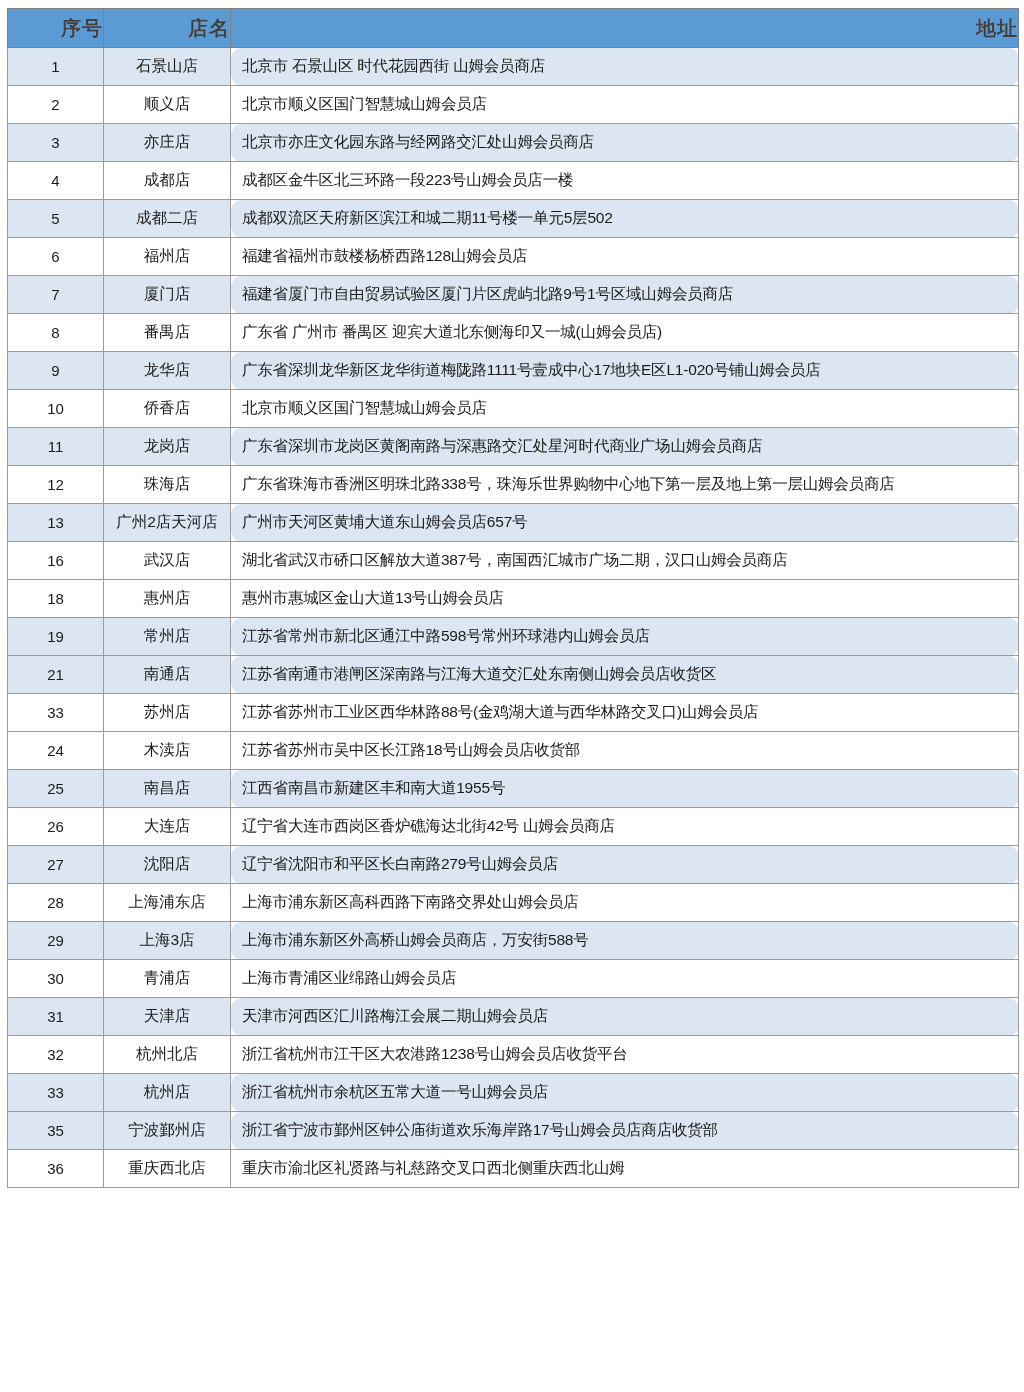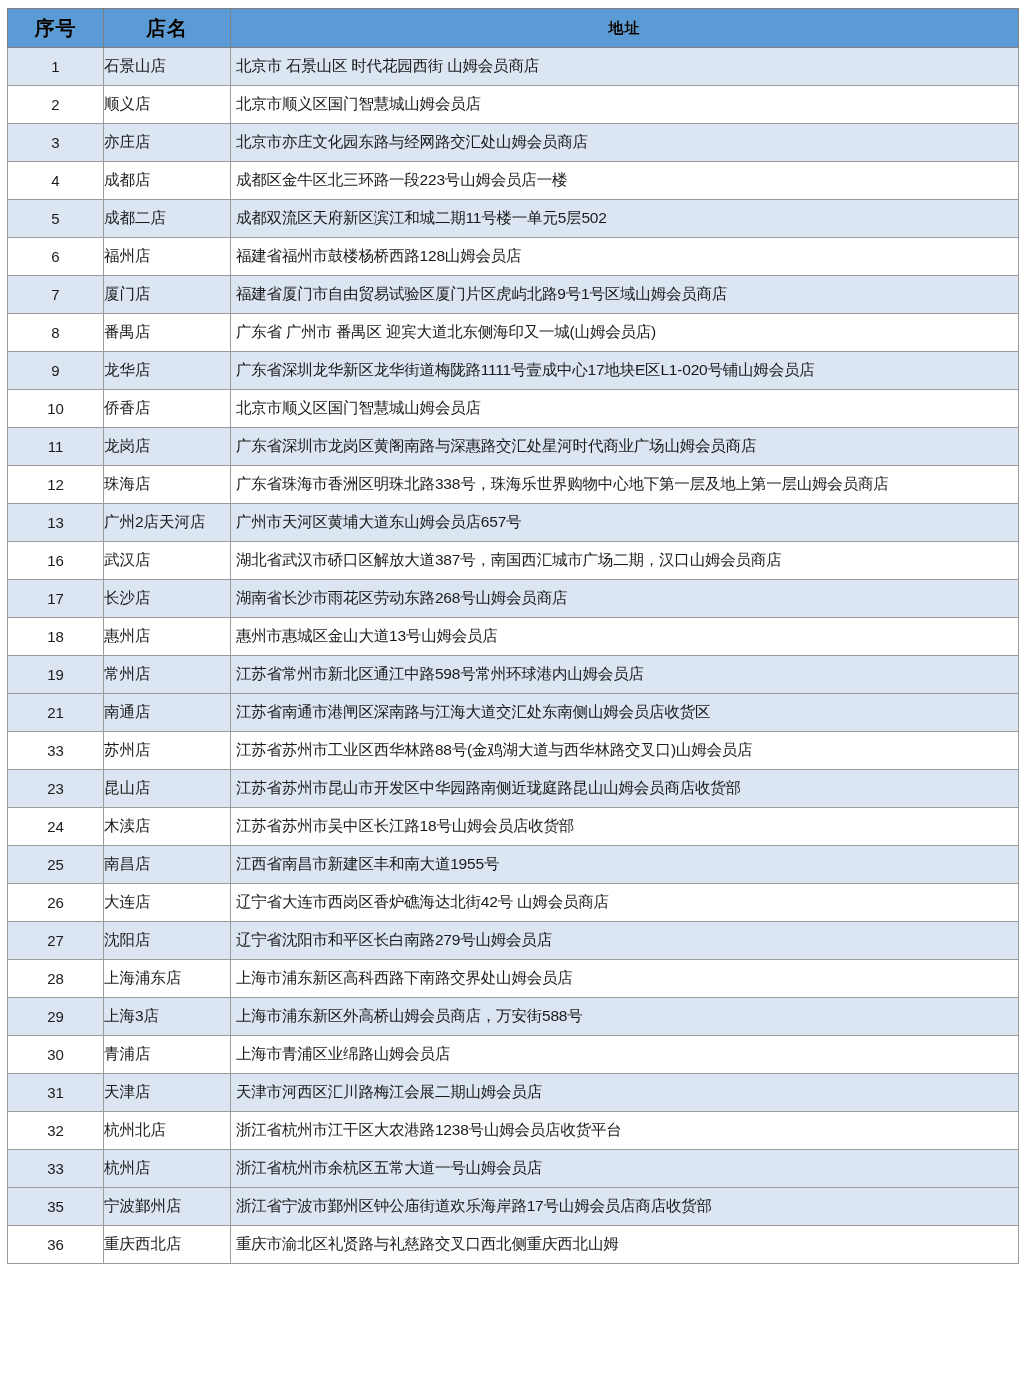--- a/index.html
+++ b/index.html
@@ -23,60 +23,61 @@
     table-layout: fixed;
     width: 1011px;
     border: 1px solid #808080;
   }
   table.store-table col.c-idx   { width: 96px; }
   table.store-table col.c-name  { width: 127px; }
   table.store-table col.c-addr  { width: 788px; }
 
   thead th {
     background: #5B9BD5;
-    color: #000000;
+    color: #404040;
     font-weight: bold;
     font-size: 20px;
     height: 38px;
     line-height: 38px;
     padding: 0;
-    text-align: center;
+    text-align: right;
     border: 1px solid #7f7f7f;
     letter-spacing: 1px;
     text-shadow: 0 0 1px rgba(255,255,255,0.35);
   }
-  thead th.th-addr { font-size: 15px; }
+  thead th.th-addr { font-size: 20px; }
 
   tbody tr { height: 37px; }
   tbody tr.alt td { background: #DCE6F2; }
   tbody tr.plain td { background: #ffffff; }
 
   tbody td {
     border: 1px solid #9b9b9b;
     padding: 0;
     height: 37px;
     font-size: 15.5px;
     color: #1a1a1a;
     white-space: nowrap;
     overflow: hidden;
   }
   tbody td.cell-idx {
     text-align: center;
     font-size: 15px;
   }
   tbody td.cell-name {
-    text-align: left;
+    text-align: center;
     font-size: 15.5px;
     margin-top: 9px;
   }
   tbody td.cell-addr {
     text-align: left;
-    padding-left: 5px;
+    padding-left: 11px;
     font-size: 15.5px;
     letter-spacing: -0.2px;
+    border-radius: 11px;
   }
 </style>
 </head>
 <body>
 
 <div id="store-table-wrap">
   <table class="store-table">
     <colgroup>
       <col class="c-idx">
       <col class="c-name">
@@ -153,50 +154,40 @@
         <tr class="alt">
           <td class="cell-idx">13</td>
           <td class="cell-name">广州2店天河店</td>
           <td class="cell-addr">广州市天河区黄埔大道东山姆会员店657号</td>
         </tr>
         <tr class="plain">
           <td class="cell-idx">16</td>
           <td class="cell-name">武汉店</td>
           <td class="cell-addr">湖北省武汉市硚口区解放大道387号，南国西汇城市广场二期，汉口山姆会员商店</td>
         </tr>
-        <tr class="alt">
-          <td class="cell-idx">17</td>
-          <td class="cell-name">长沙店</td>
-          <td class="cell-addr">湖南省长沙市雨花区劳动东路268号山姆会员商店</td>
-        </tr>
         <tr class="plain">
           <td class="cell-idx">18</td>
           <td class="cell-name">惠州店</td>
           <td class="cell-addr">惠州市惠城区金山大道13号山姆会员店</td>
         </tr>
         <tr class="alt">
           <td class="cell-idx">19</td>
           <td class="cell-name">常州店</td>
           <td class="cell-addr">江苏省常州市新北区通江中路598号常州环球港内山姆会员店</td>
         </tr>
         <tr class="alt">
           <td class="cell-idx">21</td>
           <td class="cell-name">南通店</td>
           <td class="cell-addr">江苏省南通市港闸区深南路与江海大道交汇处东南侧山姆会员店收货区</td>
         </tr>
         <tr class="plain">
           <td class="cell-idx">33</td>
           <td class="cell-name">苏州店</td>
           <td class="cell-addr">江苏省苏州市工业区西华林路88号(金鸡湖大道与西华林路交叉口)山姆会员店</td>
         </tr>
-        <tr class="alt">
-          <td class="cell-idx">23</td>
-          <td class="cell-name">昆山店</td>
-          <td class="cell-addr">江苏省苏州市昆山市开发区中华园路南侧近珑庭路昆山山姆会员商店收货部</td>
-        </tr>
         <tr class="plain">
           <td class="cell-idx">24</td>
           <td class="cell-name">木渎店</td>
           <td class="cell-addr">江苏省苏州市吴中区长江路18号山姆会员店收货部</td>
         </tr>
         <tr class="alt">
           <td class="cell-idx">25</td>
           <td class="cell-name">南昌店</td>
           <td class="cell-addr">江西省南昌市新建区丰和南大道1955号</td>
         </tr>

